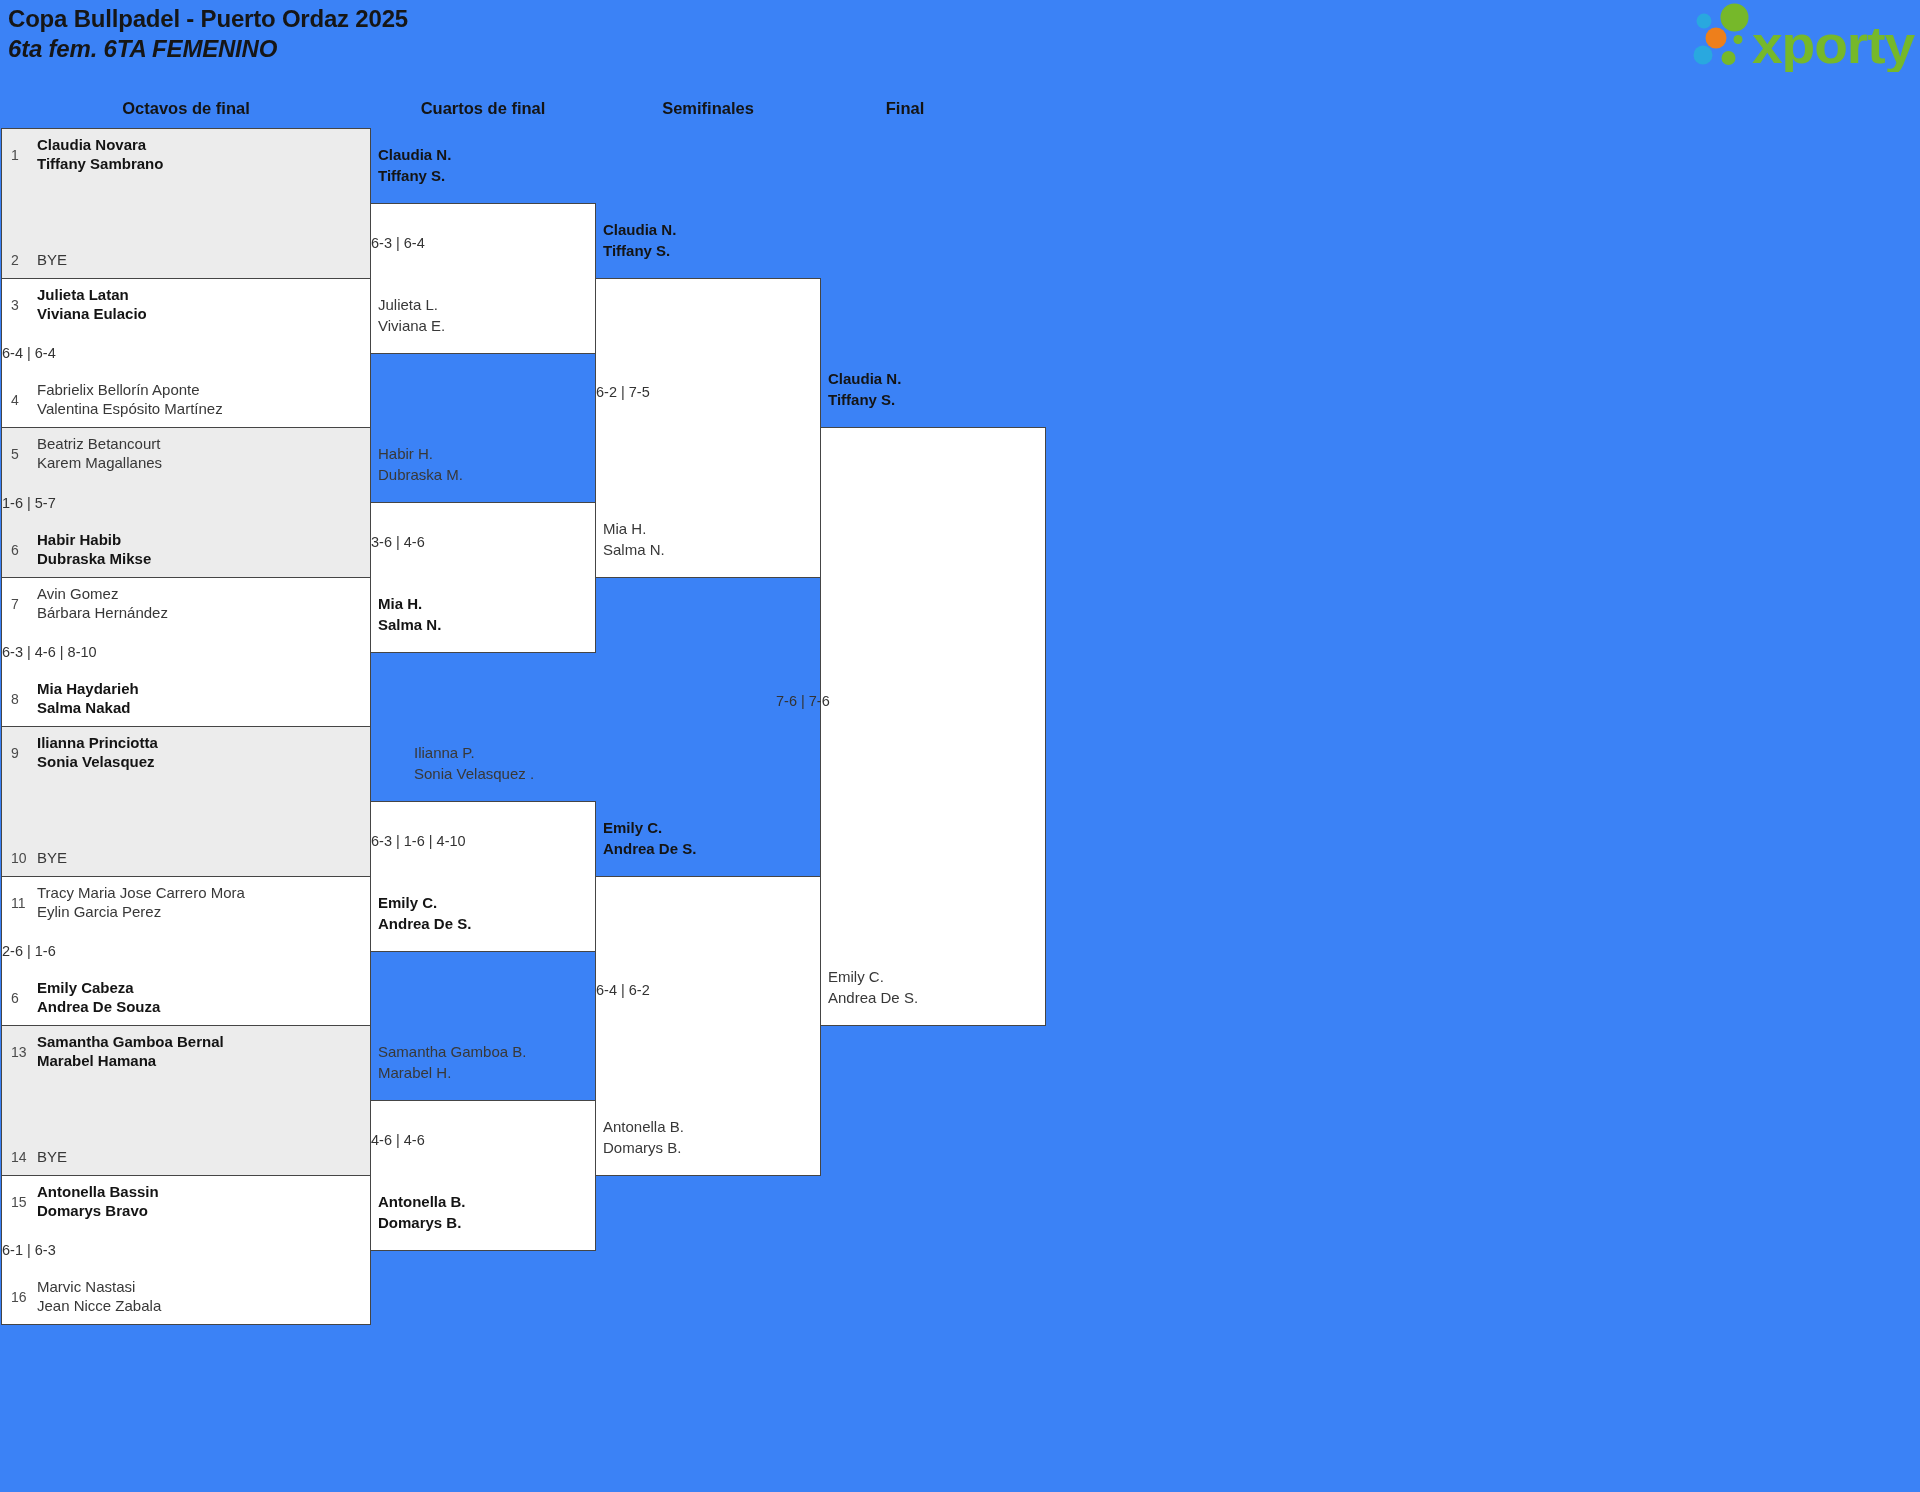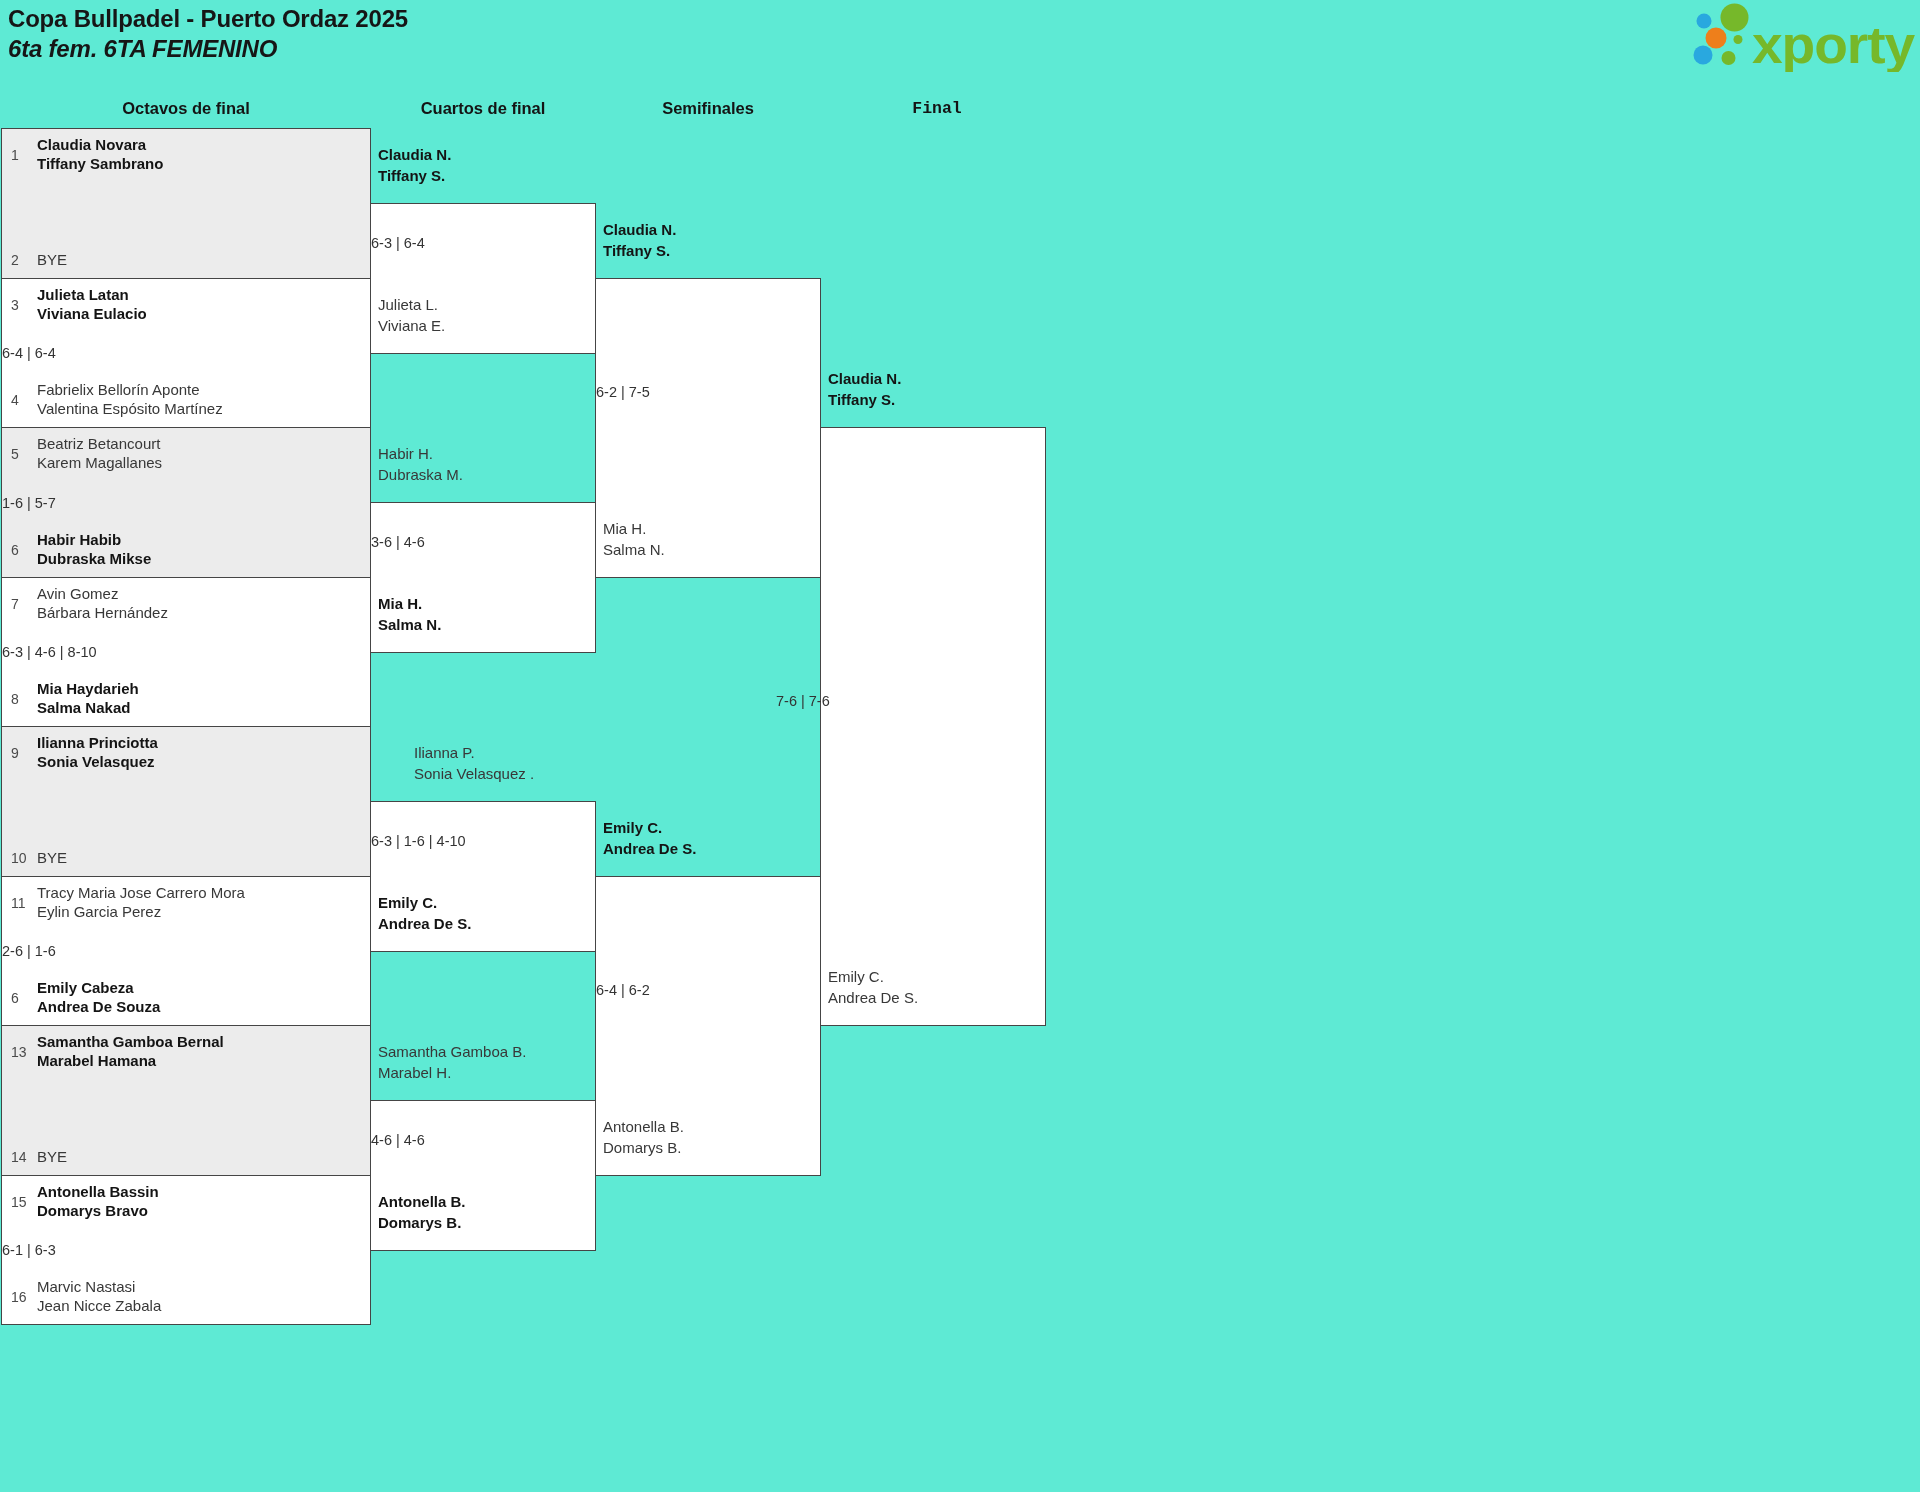--- a/index.html
+++ b/index.html
@@ -1,24 +1,24 @@
 <!DOCTYPE html>
 <html><head>
 <meta charset="utf-8">
 <style>
   html,body{margin:0;padding:0;background:#fff;}
-  #page{position:relative;width:1920px;height:1492px;background:#5eead4;overflow:hidden;
+  #page{position:relative;width:1920px;height:1492px;background:#3b82f6;overflow:hidden;
         font-family:"Liberation Sans","DejaVu Sans",sans-serif;color:#161616;}
   .page-title{position:absolute;left:8px;top:5px;font-size:24px;font-weight:700;letter-spacing:-0.2px;}
   .page-subtitle{position:absolute;left:8px;top:35px;font-size:24px;font-weight:700;letter-spacing:-0.2px;font-style:italic;}
   .rh{position:absolute;top:99px;font-size:16.5px;font-weight:600;text-align:center;color:#141414;}
   #rh0{left:1px;width:370px;}
   #rh1{left:370px;width:226px;}
   #rh2{left:595px;width:226px;}
-  #rh3{left:824px;width:226px;font-family:Liberation Mono, monospace;}
+  #rh3{left:792px;width:226px;}
   .m-box{position:absolute;box-sizing:border-box;border:1px solid #454545;background:#ffffff;}
   .m-box.shaded{background:#ececec;}
   .seed-entry{position:absolute;left:9px;right:6px;display:flex;align-items:center;gap:9px;}
   .seed-entry.top{top:7px;}
   .seed-entry.bottom{bottom:9px;}
   .seed-num{font-size:14px;color:#4a4a4a;min-width:17px;font-weight:400;}
   .names{font-size:15px;line-height:18.5px;color:#383838;}
   .names.winner{font-weight:700;color:#141414;}
   .score{position:absolute;text-align:left;font-size:14.5px;color:#333333;height:20px;line-height:20px;}
   .score.mid{left:0;right:0;top:50%;margin-top:-10px;}

